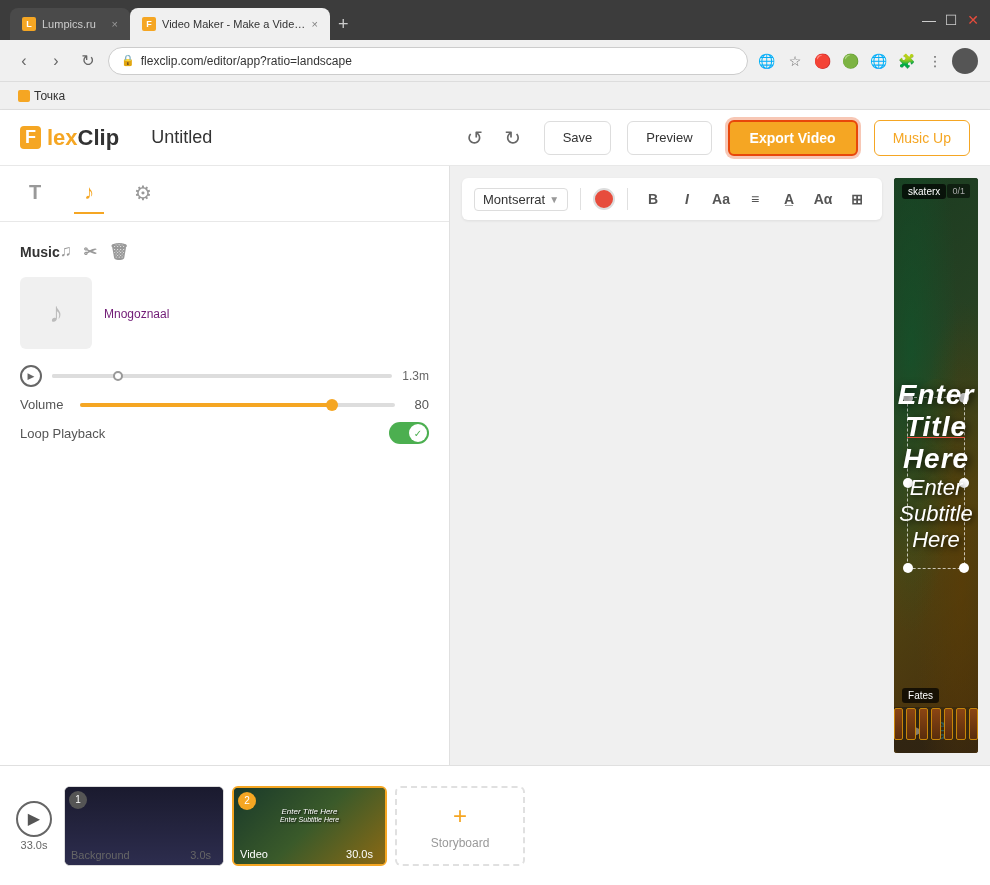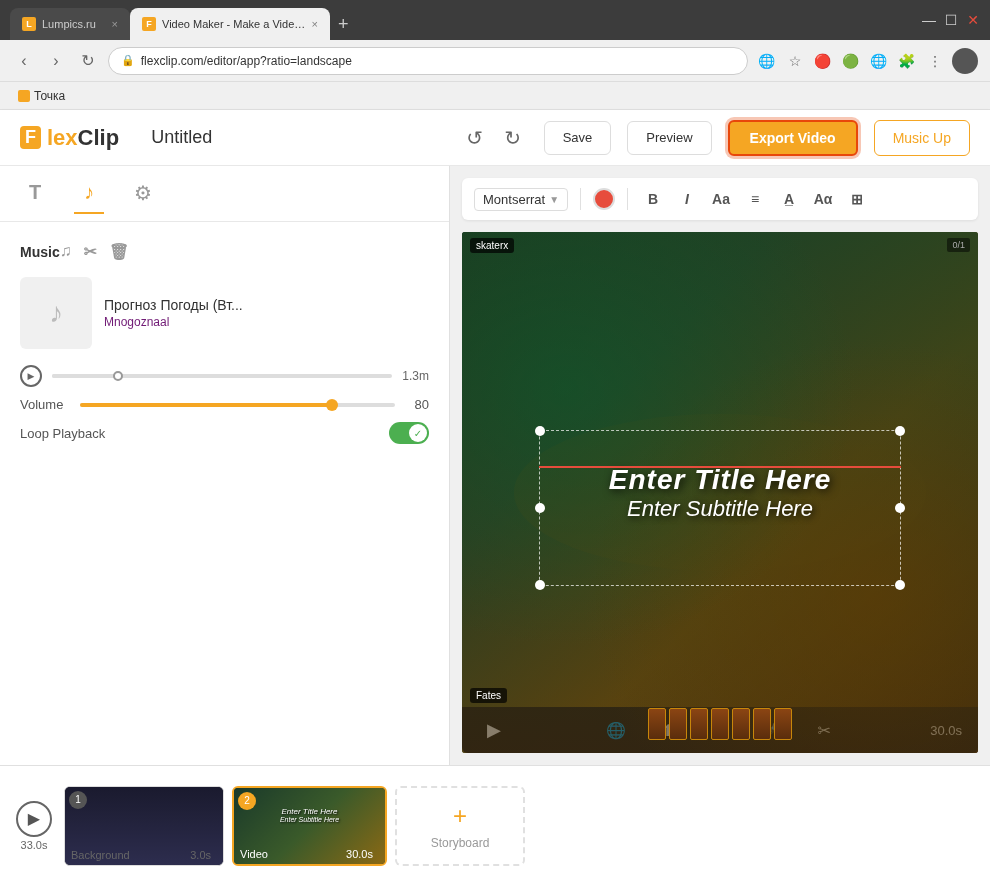--- a/index.html
+++ b/index.html
@@ -84,21 +84,21 @@
     .vol-slider { flex: 1; height: 4px; background: #ddd; border-radius: 2px; position: relative; cursor: pointer; }
     .vol-fill { height: 100%; background: #f5a623; border-radius: 2px; width: 80%; }
     .vol-thumb { width: 12px; height: 12px; background: #f5a623; border-radius: 50%; position: absolute; top: -4px; left: 78%; cursor: pointer; }
     .vol-value { font-size: 13px; color: #555; min-width: 24px; text-align: right; }
     .loop-row { display: flex; align-items: center; }
     .loop-label { font-size: 13px; color: #555; flex: 1; }
     .toggle { width: 40px; height: 22px; background: #4CAF50; border-radius: 11px; position: relative; cursor: pointer; display: flex; align-items: center; }
     .toggle-knob { width: 18px; height: 18px; background: white; border-radius: 50%; position: absolute; right: 2px; display: flex; align-items: center; justify-content: center; font-size: 10px; color: #4CAF50; }
 
     
-    .right-panel { flex: 1; display: flex; flex-direction: column; background: #f0f0f0; padding: 12px; gap: 12px; }
+    .right-panel { flex: 1; display: flex; flex-direction: row; background: #f0f0f0; padding: 12px; gap: 12px; }
 
     
     .format-bar { background: white; border-radius: 6px; height: 42px; display: flex; align-items: center; padding: 0 12px; gap: 8px; box-shadow: 0 1px 3px rgba(0,0,0,0.08); }
     .font-select { border: 1px solid #ddd; border-radius: 4px; padding: 3px 8px; font-size: 13px; color: #333; background: white; cursor: pointer; display: flex; align-items: center; gap: 4px; }
     .font-divider { width: 1px; height: 22px; background: #e0e0e0; margin: 0 4px; }
     .color-circle { width: 22px; height: 22px; border-radius: 50%; background: #e74c3c; cursor: pointer; border: 2px solid #ddd; }
     .fmt-btn { background: none; border: none; cursor: pointer; color: #555; font-size: 14px; font-weight: 700; width: 26px; height: 26px; display: flex; align-items: center; justify-content: center; border-radius: 3px; }
     .fmt-btn.italic { font-style: italic; }
 
     
@@ -259,21 +259,20 @@
               <span class="music-icon-btn">✂</span>
               <span class="music-icon-btn">🗑</span>
             </div>
           </div>
 
           <div class="music-track">
             <div class="music-thumb">
               <span style="color:#bbb;font-size:28px;">♪</span>
             </div>
             <div class="music-info">
-              <div class="music-name">Прогноз Погоды (Вт...</div>
               <div class="music-artist">Mnogoznaal</div>
             </div>
           </div>
 
           <div class="music-controls">
             <div class="playback-row">
               <div class="play-circle">▶</div>
               <div class="slider-track">
                 <div class="slider-fill"></div>
                 <div class="slider-thumb"></div>

